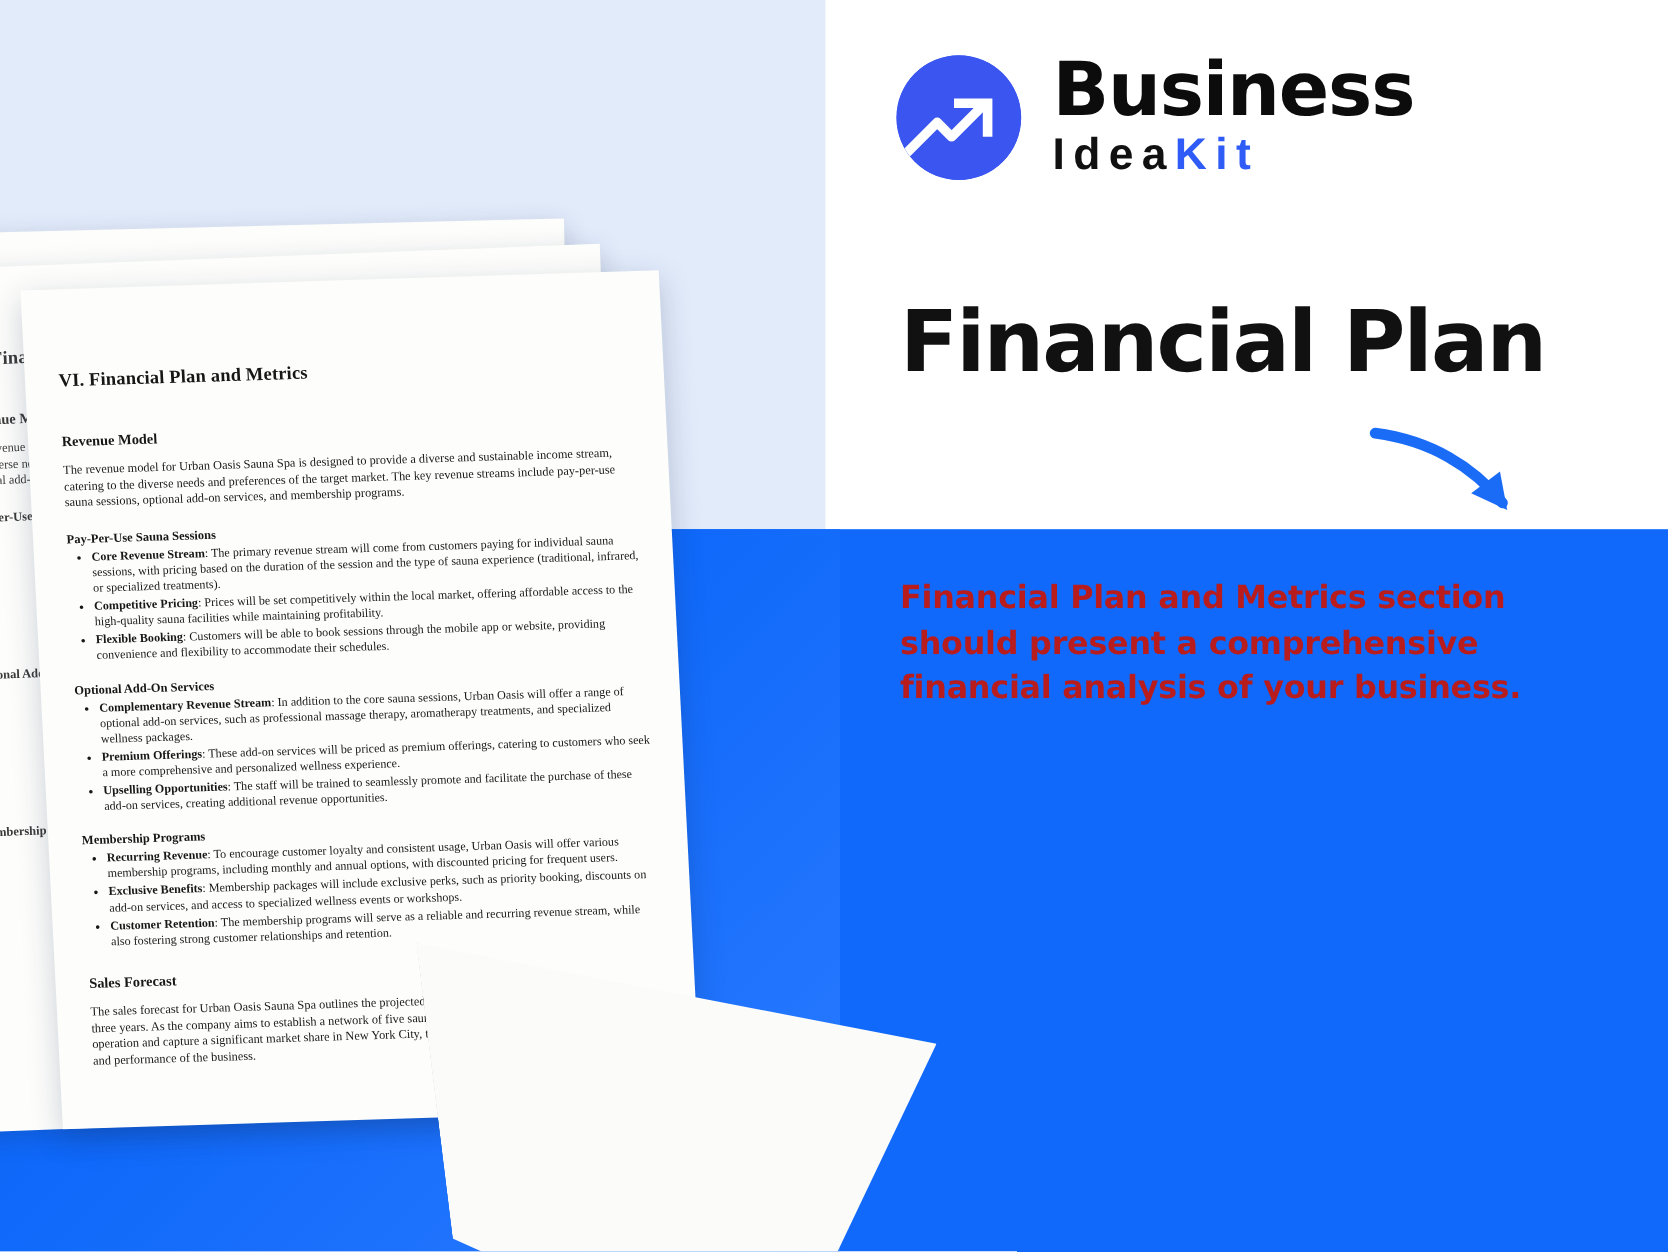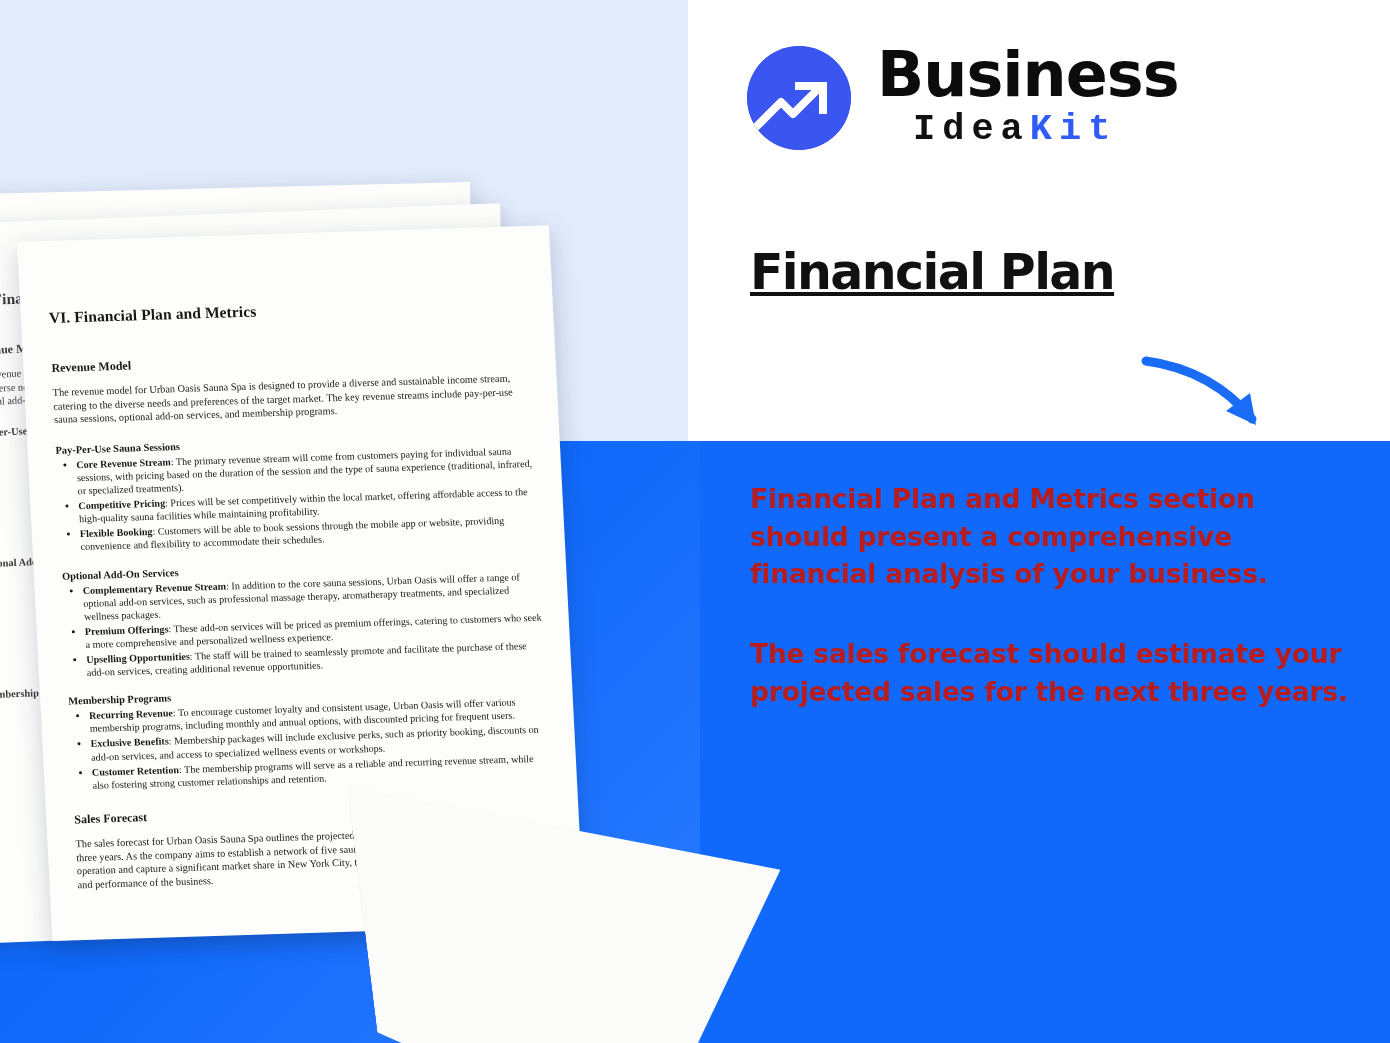--- a/index.html
+++ b/index.html
@@ -146,40 +146,38 @@
   }
   .logo-words { display: block; }
   .logo-line1 {
     font-family: "DejaVu Sans", sans-serif;
     font-size: 62px; font-weight: bold;
     color: #0c0c0c; line-height: 1.0;
     letter-spacing: -1px;
     position: relative;
   }
   .logo-line2 {
-    font-family: Liberation Mono, monospace;
+    font-family: Liberation Sans, sans-serif;
     font-size: 37px; font-weight: bold;
     line-height: 1.25;
     letter-spacing: 7px;
     color: #111111;
-    margin-left: 36px;
   }
   .logo-kit { color: #2f5cf6; }
 
   
   .headline {
     position: absolute; left: 750px; top: 246px;
     width: 560px;
     font-family: "DejaVu Sans", sans-serif;
     font-weight: bold;
-    font-size: 49px;
+    font-size: 71px;
     line-height: 1.10;
     letter-spacing: -1.6px;
     color: #111111;
-    text-decoration: underline;
   }
   .headline .accent { color: #1a6cf7; }
 
   .curve-arrow {
     position: absolute; left: 1140px; top: 345px;
     width: 150px; height: 100px;
   }
 
   
   .copy {
@@ -285,16 +283,15 @@
     <div>Financial Plan</div>
   </div>
 
   <svg class="curve-arrow" viewBox="0 0 150 100">
     <path d="M6 16 C 52 22, 88 44, 112 74" stroke="#1a6cf7" stroke-width="9" fill="none" stroke-linecap="round"></path>
     <path d="M86 66 L116 80 L110 48" fill="#1a6cf7"></path>
   </svg>
 
   <div class="copy">
     <p>Financial Plan and Metrics section should present a comprehensive financial analysis of your business.</p>
-    <p>The sales forecast should estimate your projected sales for the next three years.</p>
   </div>
 
 </div>
 
 </body></html>

